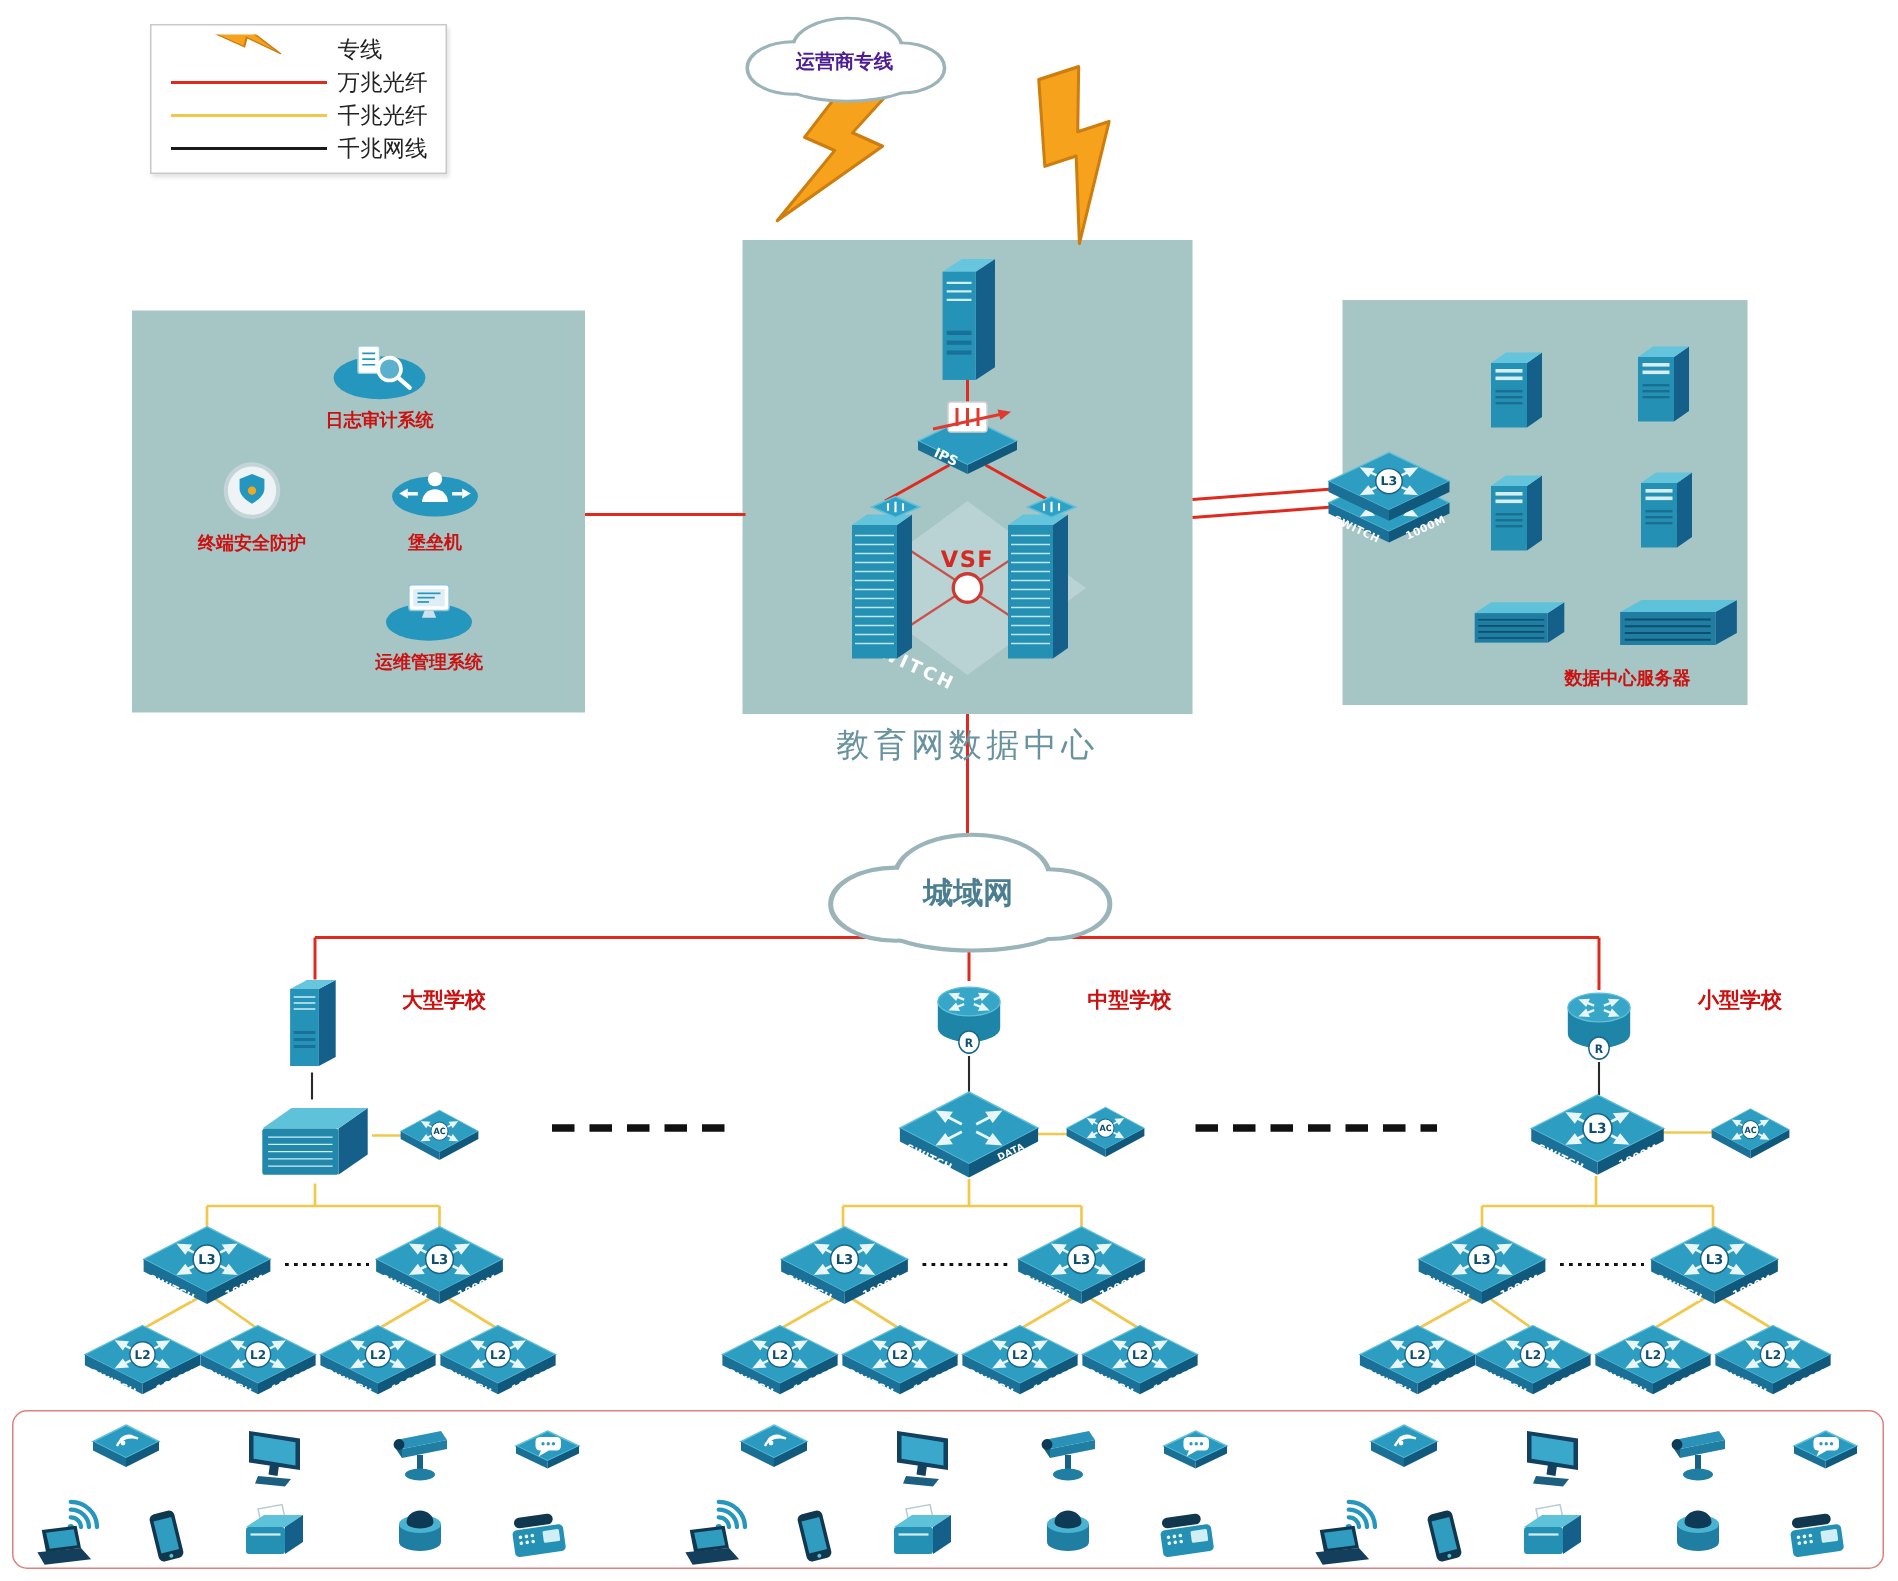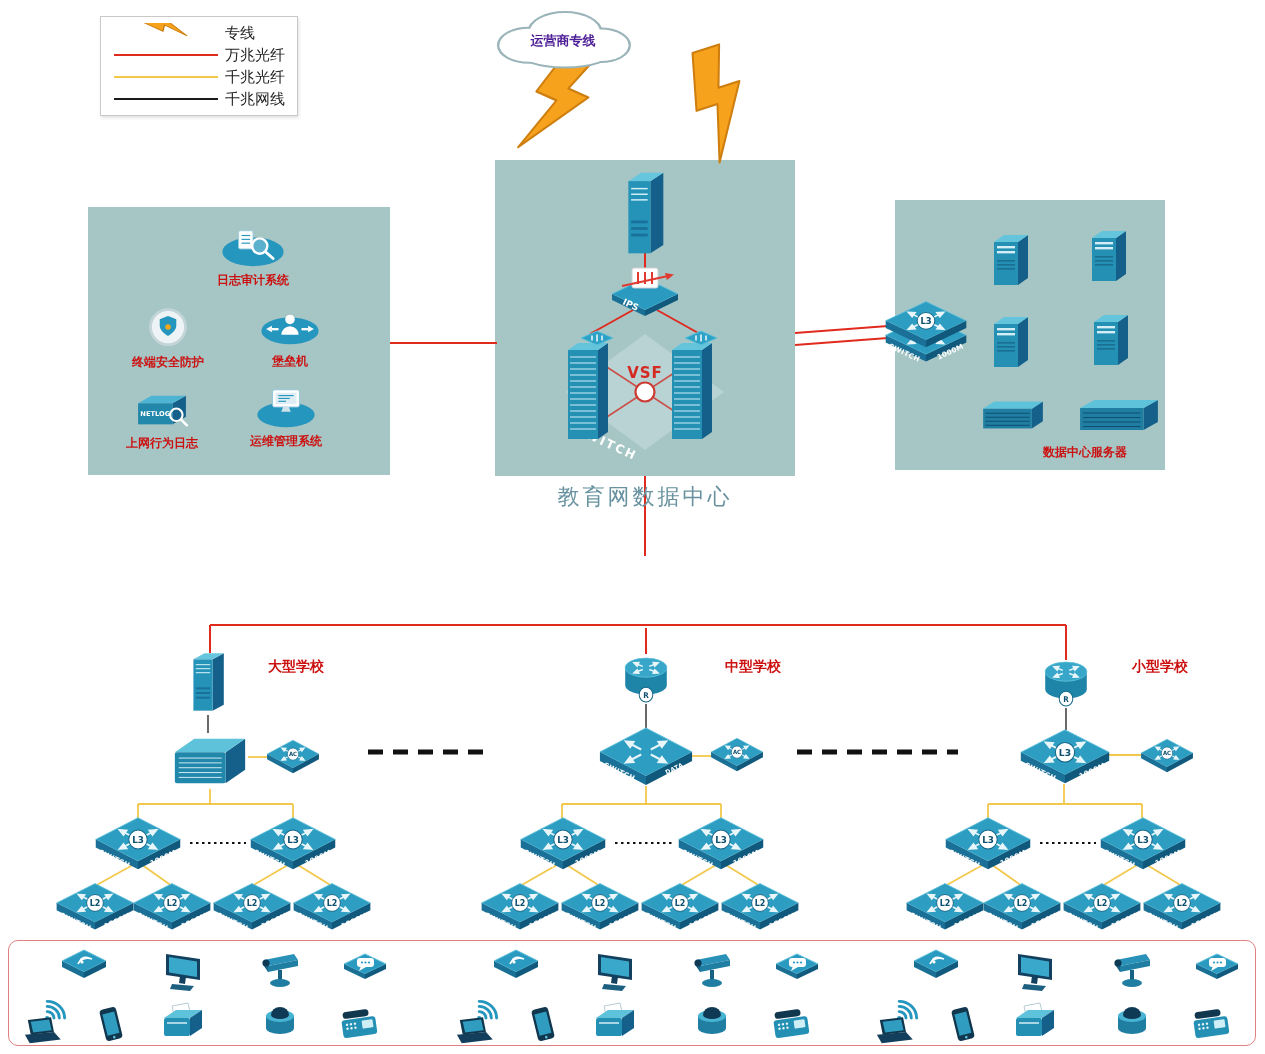--- a/index.html
+++ b/index.html
@@ -121,20 +121,37 @@
         <ellipse cx="44" cy="50" rx="31" ry="21"></ellipse>
           <ellipse cx="82" cy="33" rx="37" ry="24"></ellipse>
         <ellipse cx="120" cy="50" rx="29" ry="20"></ellipse>
           <ellipse cx="82" cy="56" rx="50" ry="21"></ellipse>
       </g>
     </svg>
     <div class="cloud-label">运营商专线</div>
   </div>
 
 
+  <div class="cloud cloud-lg" style="left:538px;top:548px;width:215px;height:92px">
+    <svg viewBox="0 0 160 84" preserveAspectRatio="none">
+      <g stroke="#9ab4b9" stroke-width="5" fill="#ffffff">
+        <ellipse cx="44" cy="50" rx="31" ry="21"></ellipse>
+          <ellipse cx="82" cy="33" rx="37" ry="24"></ellipse>
+        <ellipse cx="120" cy="50" rx="29" ry="20"></ellipse>
+          <ellipse cx="82" cy="56" rx="50" ry="21"></ellipse>
+      </g>
+      <g fill="#ffffff">
+        <ellipse cx="44" cy="50" rx="31" ry="21"></ellipse>
+          <ellipse cx="82" cy="33" rx="37" ry="24"></ellipse>
+        <ellipse cx="120" cy="50" rx="29" ry="20"></ellipse>
+          <ellipse cx="82" cy="56" rx="50" ry="21"></ellipse>
+      </g>
+    </svg>
+    <div class="cloud-label">城域网</div>
+  </div>
 
   <div id="vsf-overlay">
     <svg viewBox="0 0 170 130">
       <polygon points="85,6 164,64 85,122 6,64" fill="#c6dadc" opacity="0.6"></polygon>
       <line x1="30" y1="28" x2="140" y2="100" stroke="#cc3b33" stroke-width="1.5" opacity="0.85"></line>
       <line x1="140" y1="28" x2="30" y2="100" stroke="#cc3b33" stroke-width="1.5" opacity="0.85"></line>
       <circle cx="85" cy="64" r="9.5" fill="#ffffff" stroke="#cc3b33" stroke-width="2.2"></circle>
     </svg>
     <div id="vsf-label">VSF</div>
     <div id="switch-ghost">SWITCH</div>
@@ -201,31 +218,20 @@
       <g fill="#fff">
           <polygon points="8,22 14,18.5 14,25.5"></polygon>
           <rect x="14" y="21" width="7" height="2.4"></rect>
       <polygon points="58,22 52,18.5 52,25.5"></polygon>
           <rect x="45" y="21" width="7" height="2.4"></rect>
         </g>
     </svg>
     <div class="pl-label">堡垒机</div>
   </div>
 
-  <div class="pl-item" style="left:97px;top:388px;width:130px">
-    <svg width="60" height="44" viewBox="0 0 62 46">
-      <polygon points="42,16 56,8 56,30 42,38" fill="#14608a"></polygon>
-      <polygon points="6,16 20,8 56,8 42,16" fill="#4db4d4"></polygon>
-      <rect x="6" y="16" width="36" height="22" fill="#2187ab"></rect>
-      <text x="24" y="29" text-anchor="middle" font-size="7" font-weight="bold" fill="#fff">NETLOG</text>
-      <circle cx="46" cy="28" r="6.5" fill="none" stroke="#fff" stroke-width="2.2"></circle>
-      <line x1="51" y1="33" x2="57" y2="39" stroke="#fff" stroke-width="2.6" stroke-linecap="round"></line>
-    </svg>
-    <div class="pl-label">上网行为日志</div>
-  </div>
 
   <div class="pl-item" style="left:221px;top:386px;width:130px">
     <svg width="64" height="44" viewBox="0 0 66 46">
       <ellipse cx="33" cy="30" rx="30" ry="13" fill="#2596be"></ellipse>
       <rect x="19" y="4" width="28" height="18" rx="2" fill="#fff" stroke="#8fc6da"></rect>
       <rect x="22" y="7" width="22" height="12" fill="#dfeef4"></rect>
       <g stroke="#2596be" stroke-width="1.2">
           <line x1="25" y1="10" x2="41" y2="10"></line>
           <line x1="25" y1="13" x2="37" y2="13"></line>
           <line x1="25" y1="16" x2="33" y2="16"></line>

